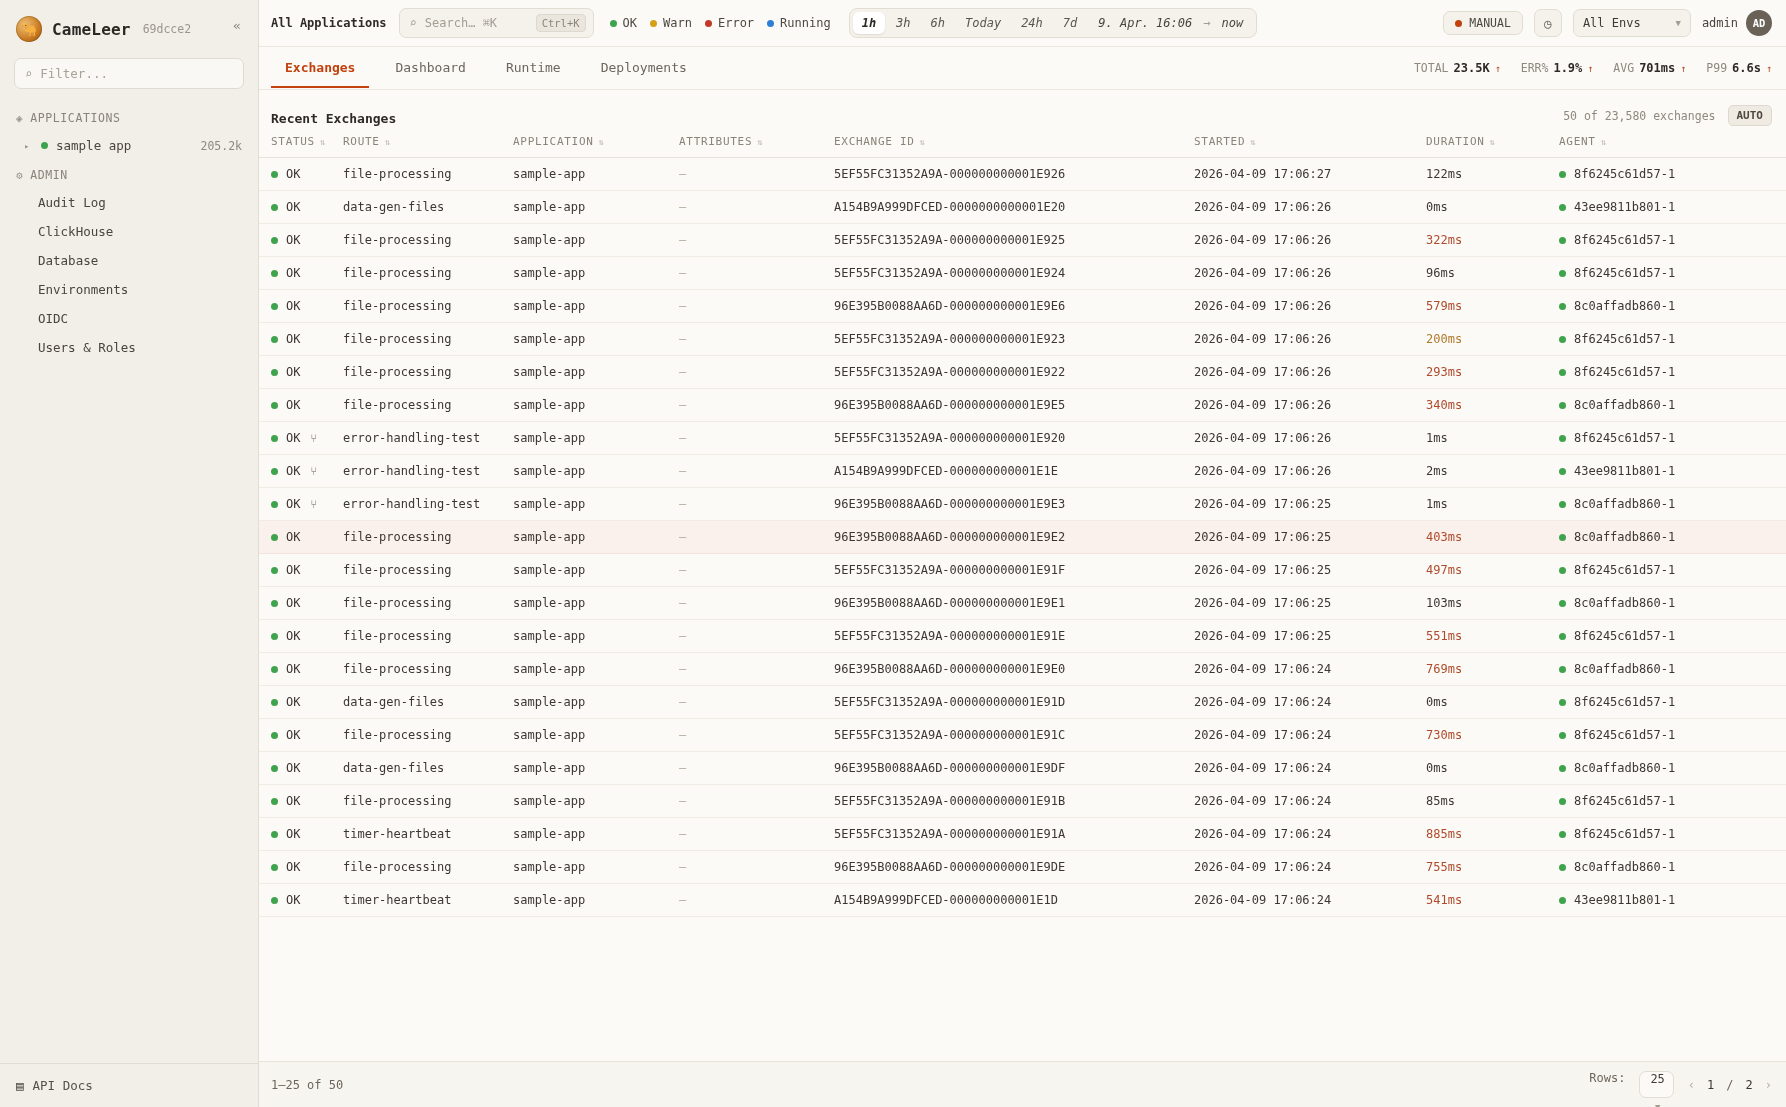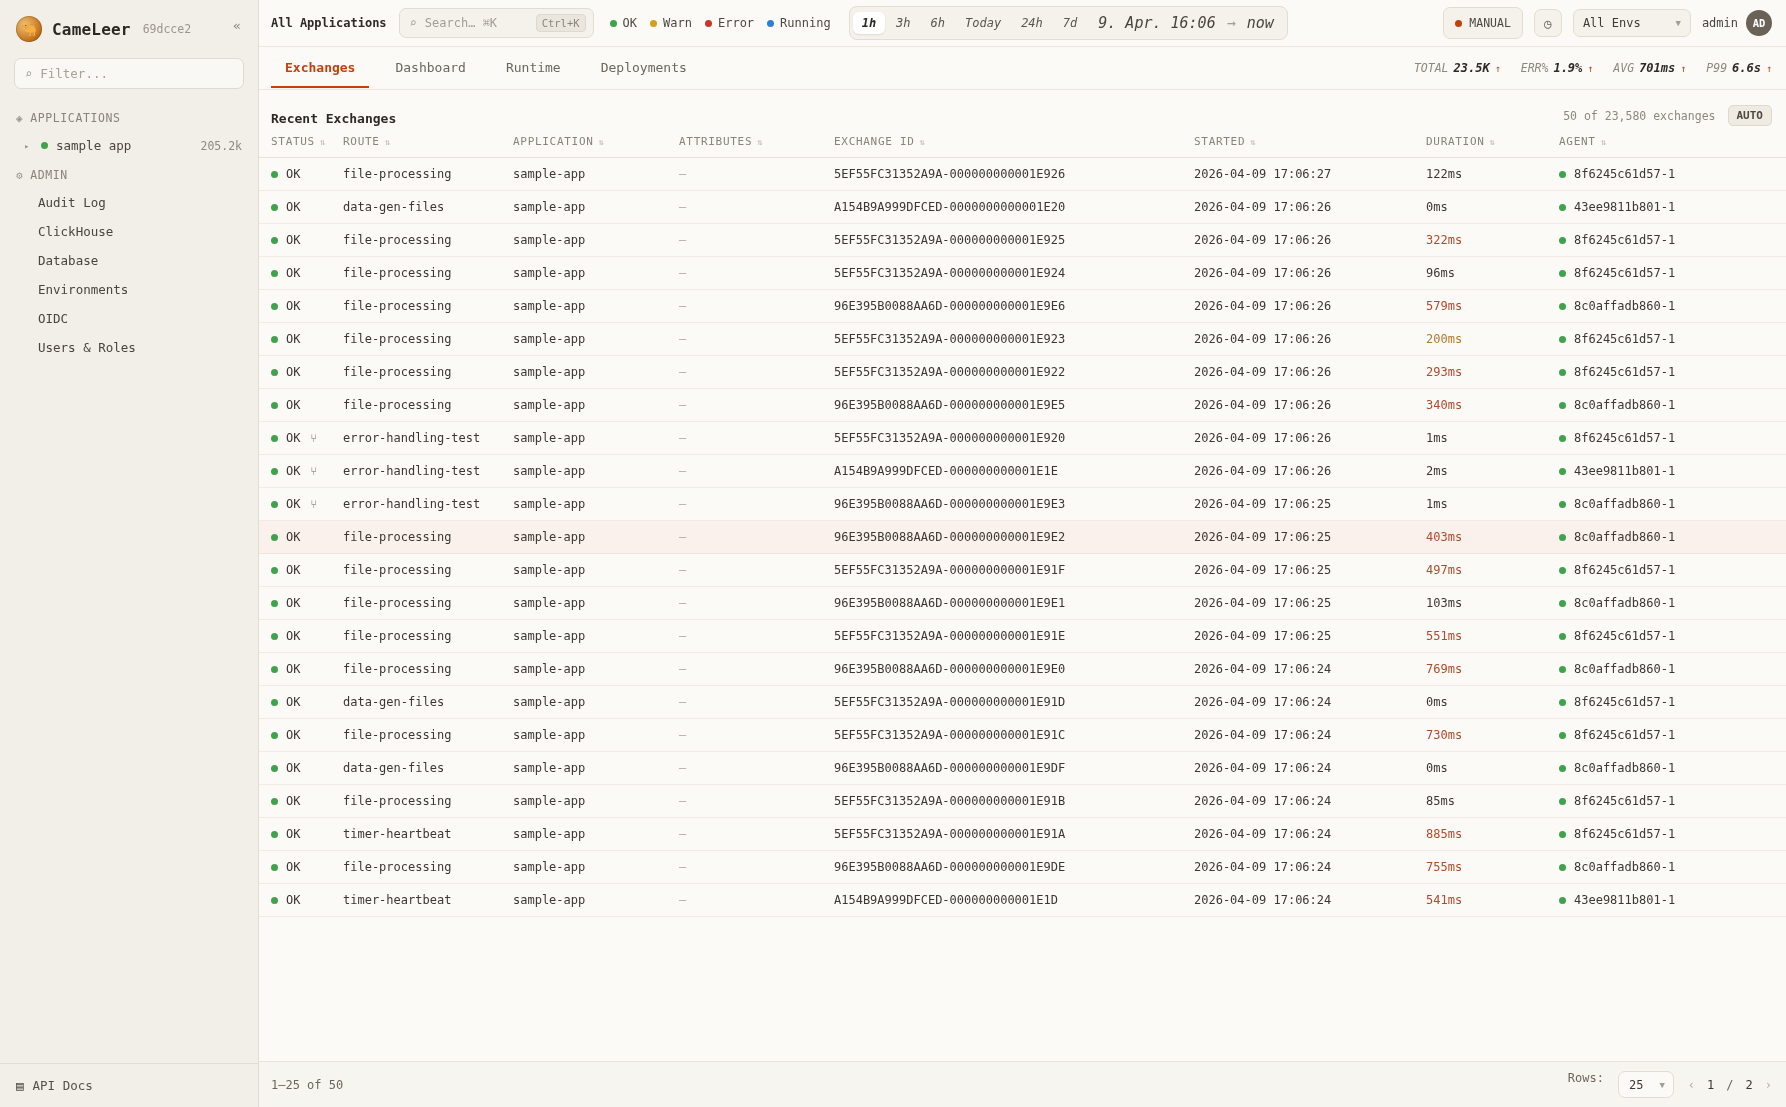--- a/index.html
+++ b/index.html
@@ -100,28 +100,28 @@
     display: flex; align-items: center; gap: 2px;
     border: 1px solid #e2ddd3; border-radius: 8px; background: #f5f2ec;
     padding: 3px; margin-left: 6px; font-style: italic;
   }
   .range-btn {
     font-size: 12px; color: #5a544c; padding: 4px 9px; border-radius: 6px; cursor: pointer;
   }
   .range-btn.active { background: #fff; color: #2b2723; box-shadow: 0 1px 2px rgba(0,0,0,.10); font-weight: bold; }
   .range-time {
     display: flex; align-items: center; gap: 11px;
-    font-size: 15px; color: #4a443c; padding: 4px 10px;
+    font-size: 12px; color: #4a443c; padding: 4px 10px;
   }
   .range-time .arrow { color: #a49d92; }
   .topbar-right { margin-left: auto; display: flex; align-items: center; gap: 11px; }
   .pill {
     display: flex; align-items: center; gap: 7px;
     border: 1px solid #e2ddd3; border-radius: 7px; background: #f5f2ec;
-    height: 32px; padding: 0 11px; font-size: 11.5px; color: #4e4840; cursor: pointer;
+    height: 24px; padding: 0 11px; font-size: 11.5px; color: #4e4840; cursor: pointer;
   }
   .icon-btn {
     width: 28px; height: 28px; border: 1px solid #e2ddd3; border-radius: 7px;
     background: #f5f2ec; display: flex; align-items: center; justify-content: center;
     color: #6d665d; font-size: 13px; cursor: pointer;
   }
   .select {
     display: flex; align-items: center; height: 28px; min-width: 118px;
     border: 1px solid #e2ddd3; border-radius: 7px; background: #f5f2ec;
     padding: 0 9px; font-size: 12px; color: #3f3a33; cursor: pointer;
@@ -136,21 +136,21 @@
   
   .tabsbar {
     height: 43px; display: flex; align-items: center; gap: 12px;
     padding: 0 14px 0 12px; border-bottom: 1px solid #ece7de; background: #fbfaf7;
   }
   .tab {
     font-size: 13px; color: #6d665d; padding: 12px 14px 11px; cursor: pointer;
     border-bottom: 2px solid transparent; white-space: nowrap;
   }
   .tab.active { color: #c2410c; border-bottom-color: #c2410c; font-weight: bold; }
-  .metrics { margin-left: auto; display: flex; align-items: center; gap: 20px; font-style: italic; }
+  .metrics { margin-left: auto; display: flex; align-items: center; gap: 20px; }
   .metric { font-size: 11.5px; color: #8f887d; display: flex; align-items: baseline; gap: 5px; }
   .metric b { color: #2e2a26; font-size: 12px; }
   .metric .up { color: #b04a2a; font-size: 10px; }
 
   
   .recentbar {
     display: flex; align-items: flex-end; height: 36px;
     padding: 0 14px 0 12px; background: #fbfaf7;
   }
   .recent-title { font-size: 13px; font-weight: bold; color: #2e2a26; }
@@ -196,21 +196,21 @@
   .footer {
     height: 46px; display: flex; align-items: center;
     padding: 0 14px 0 12px; border-top: 1px solid #e8e3da; background: #f7f5f0;
   }
   .footer-left { font-size: 12px; color: #6d665d; }
   .footer-right { margin-left: auto; display: flex; gap: 14px; }
   .rows-label { font-size: 12px; color: #6d665d; }
   .rows-select {
     display: flex; align-items: center; gap: 16px; height: 27px;
     border: 1px solid #e2ddd3; border-radius: 7px; background: #fbfaf7;
-    padding: 0 8px 0 10px; font-size: 12px; color: #3f3a33; cursor: pointer;
+    padding: 0 8px 0 10px; font-size: 12px; color: #3f3a33; cursor: pointer; flex-direction: column;
   }
   .rows-select .cv { color: #a49d92; font-size: 9px; }
   .pager { display: flex; align-items: center; gap: 12px; font-size: 12px; color: #6d665d; }
   .pager .nav { color: #b3aca1; cursor: pointer; font-size: 12px; }
   .pager .pg { color: #3c3731; }
 </style>
 </head>
 <body>
 
 <div id="app">

